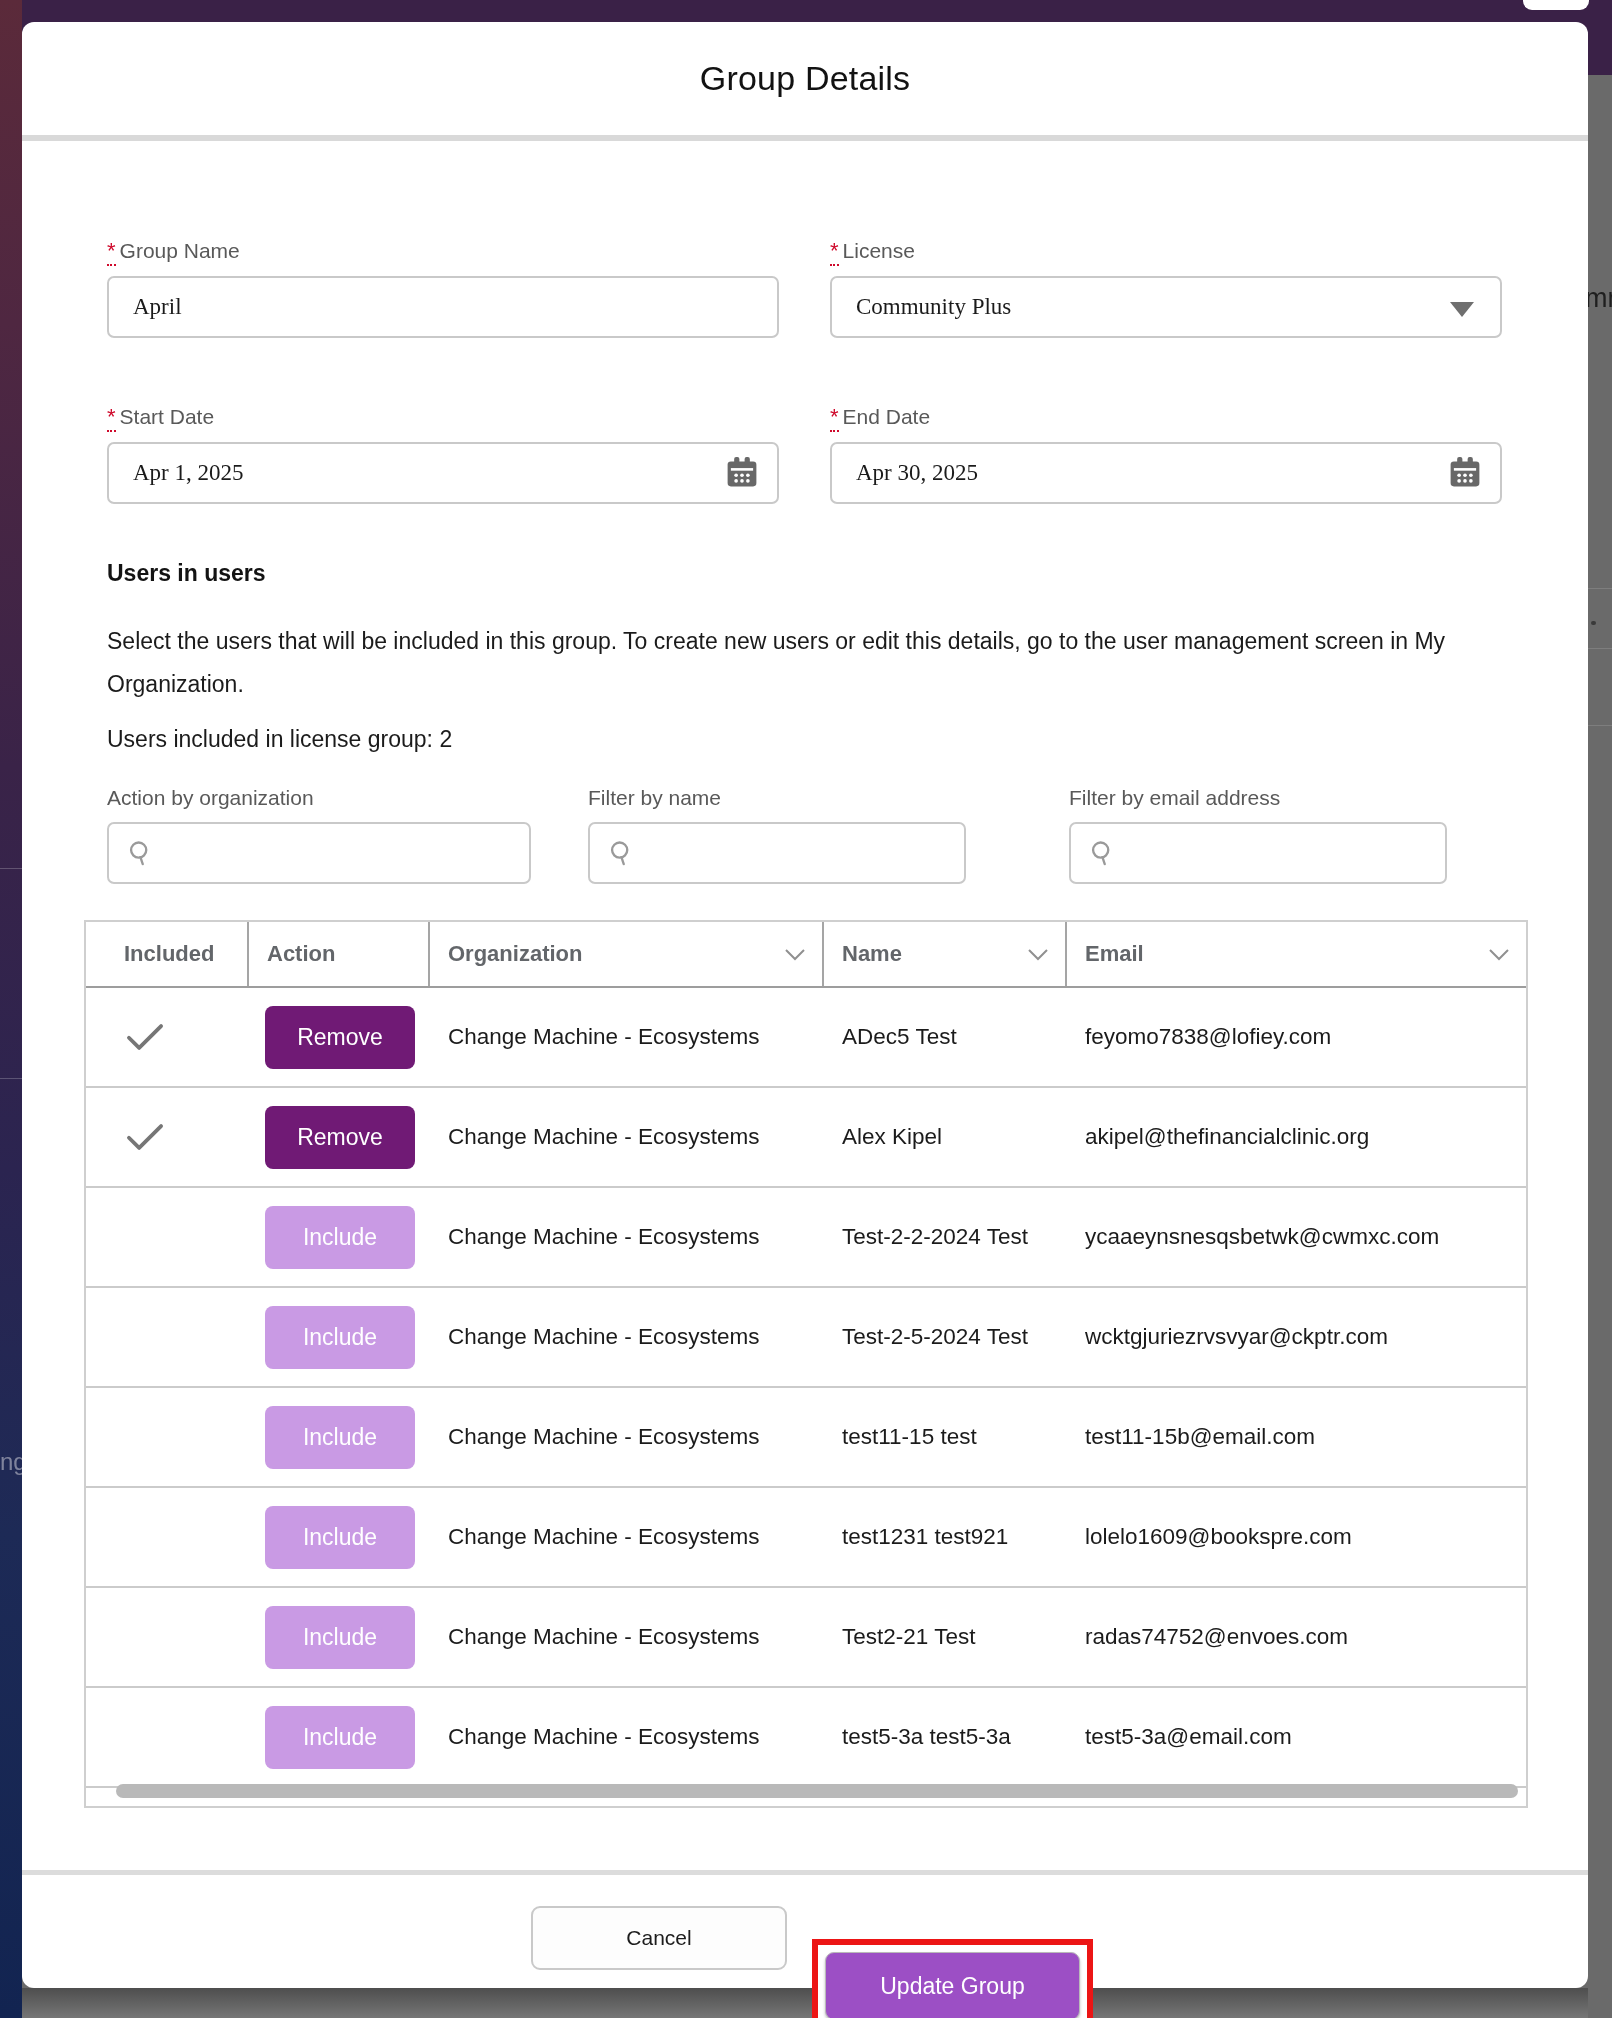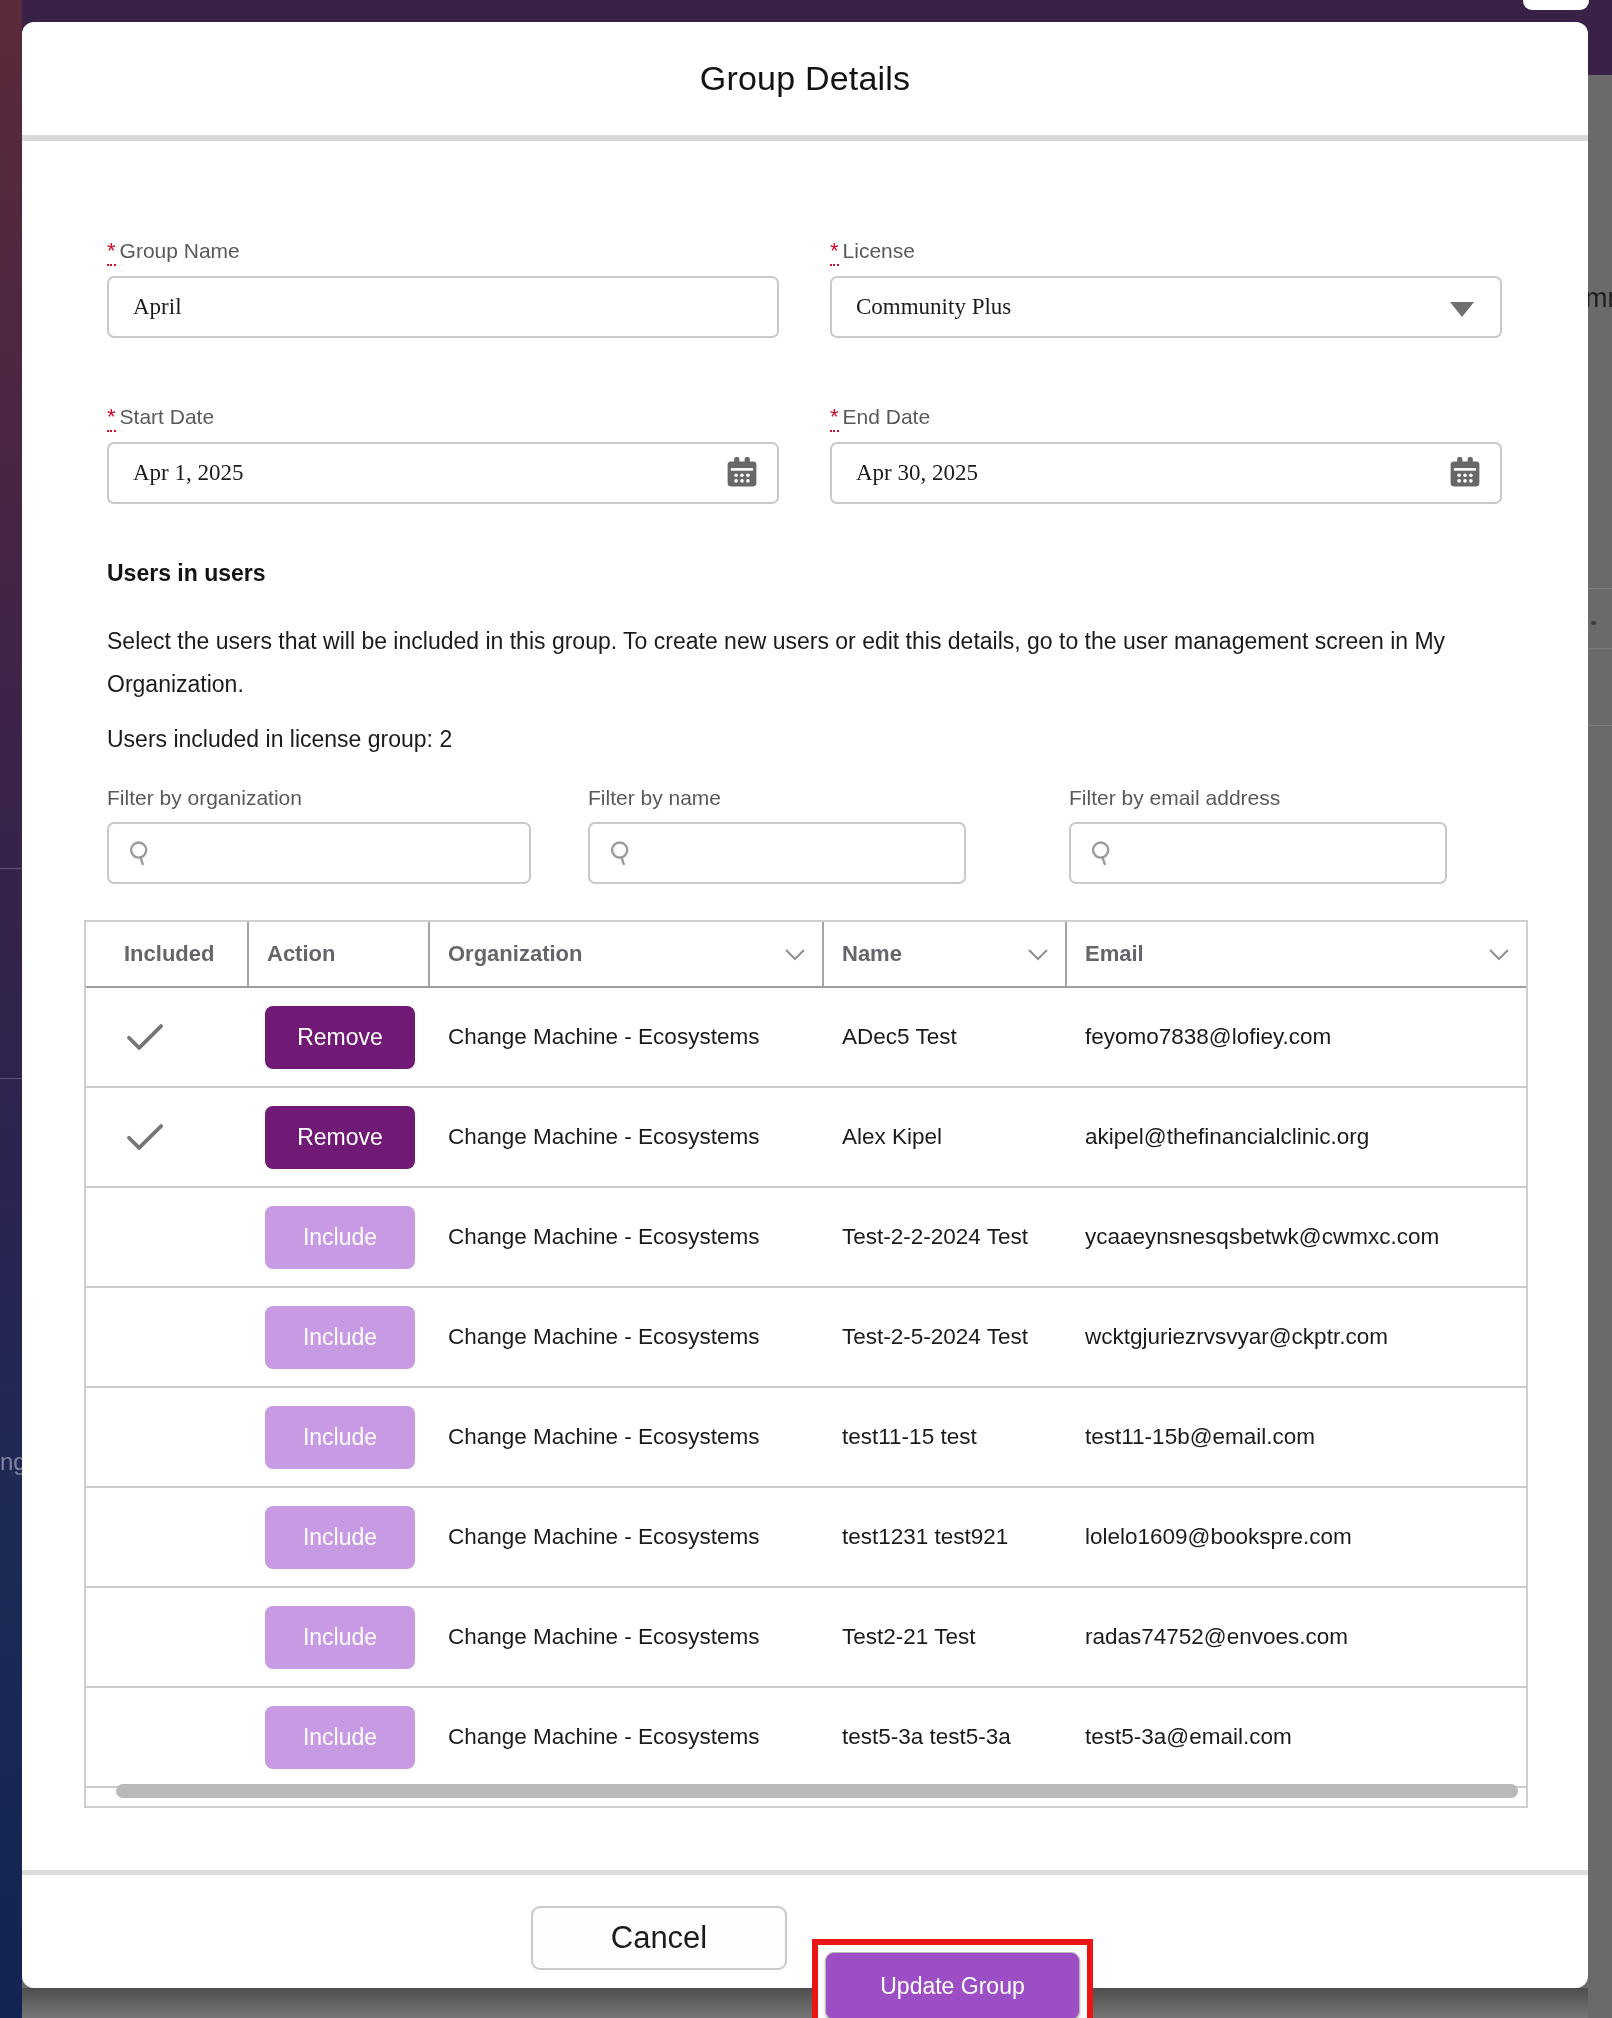--- a/index.html
+++ b/index.html
@@ -81,21 +81,21 @@
   .btn-remove{background:#701a75;}
   .btn-include{background:#c99ae4;}
 
   .hscrollbar{position:absolute;left:30px;right:8px;bottom:8px;height:14px;background:#b9b9b9;border-radius:7px;cursor:pointer;}
 
   
   .footer-divider{position:absolute;left:0;top:1848px;width:1566px;height:5px;background:#dcdcdc;}
   .cancel-btn{
     position:absolute;left:509px;top:1884px;width:256px;height:64px;box-sizing:border-box;
     background:#fdfdfd;border:2px solid #c9c9c9;border-radius:9px;
-    font-family:inherit;font-size:31px;color:#1c1c1c;cursor:pointer;
+    font-family:inherit;font-size:21px;color:#1c1c1c;cursor:pointer;
   }
   .annotation-box{
     position:absolute;left:790px;top:1869px;width:281px;height:94px;box-sizing:border-box;
     border:6px solid #ec1515;padding:7px;background:#ffffff;margin-top:48px;
   }
   .update-btn{
     width:100%;height:100%;border:1px solid #b9b9b9;border-radius:9px;background:#9c4fc5;
     font-family:inherit;font-size:23px;color:#ffffff;cursor:pointer;box-shadow:0 2px 3px rgba(0,0,0,.25);
   }
 </style>
@@ -173,21 +173,21 @@
           <circle cx="13" cy="19.8" r="1.4"></circle>
           <circle cx="17.5" cy="19.8" r="1.4"></circle>
         </g>
     </svg>
   </div>
 
   <div class="section-heading" style="left:85px;top:538px">Users in users</div>
   <div class="section-desc" style="left:85px;top:598px">Select the users that will be included in this group. To create new users or edit this details, go to the user management screen in My Organization.</div>
   <div class="count-line" style="left:85px;top:704px">Users included in license group: 2</div>
 
-  <div class="filter-label" style="left:85px;top:764px">Filter by organization</div>
+  <div class="filter-label" style="left:85px;top:764px">Action by organization</div>
   <div style="position:absolute;left:85px;top:800px;width:424px;height:62px">
     <input class="text-input filter-input" style="left: 0px; top: 0px; width: 424px;">
     <svg class="search-icon" style="left:20px" viewBox="0 0 24 24">
         <circle cx="10" cy="9.5" r="6.5" fill="none" stroke="#9a9a9a" stroke-width="2"></circle>
         <line x1="11.5" y1="15.5" x2="13.5" y2="21.5" stroke="#9a9a9a" stroke-width="2" stroke-linecap="round"></line>
       </svg>
   </div>
 
   <div class="filter-label" style="left:566px;top:764px">Filter by name</div>
   <div style="position:absolute;left:566px;top:800px;width:378px;height:62px">

